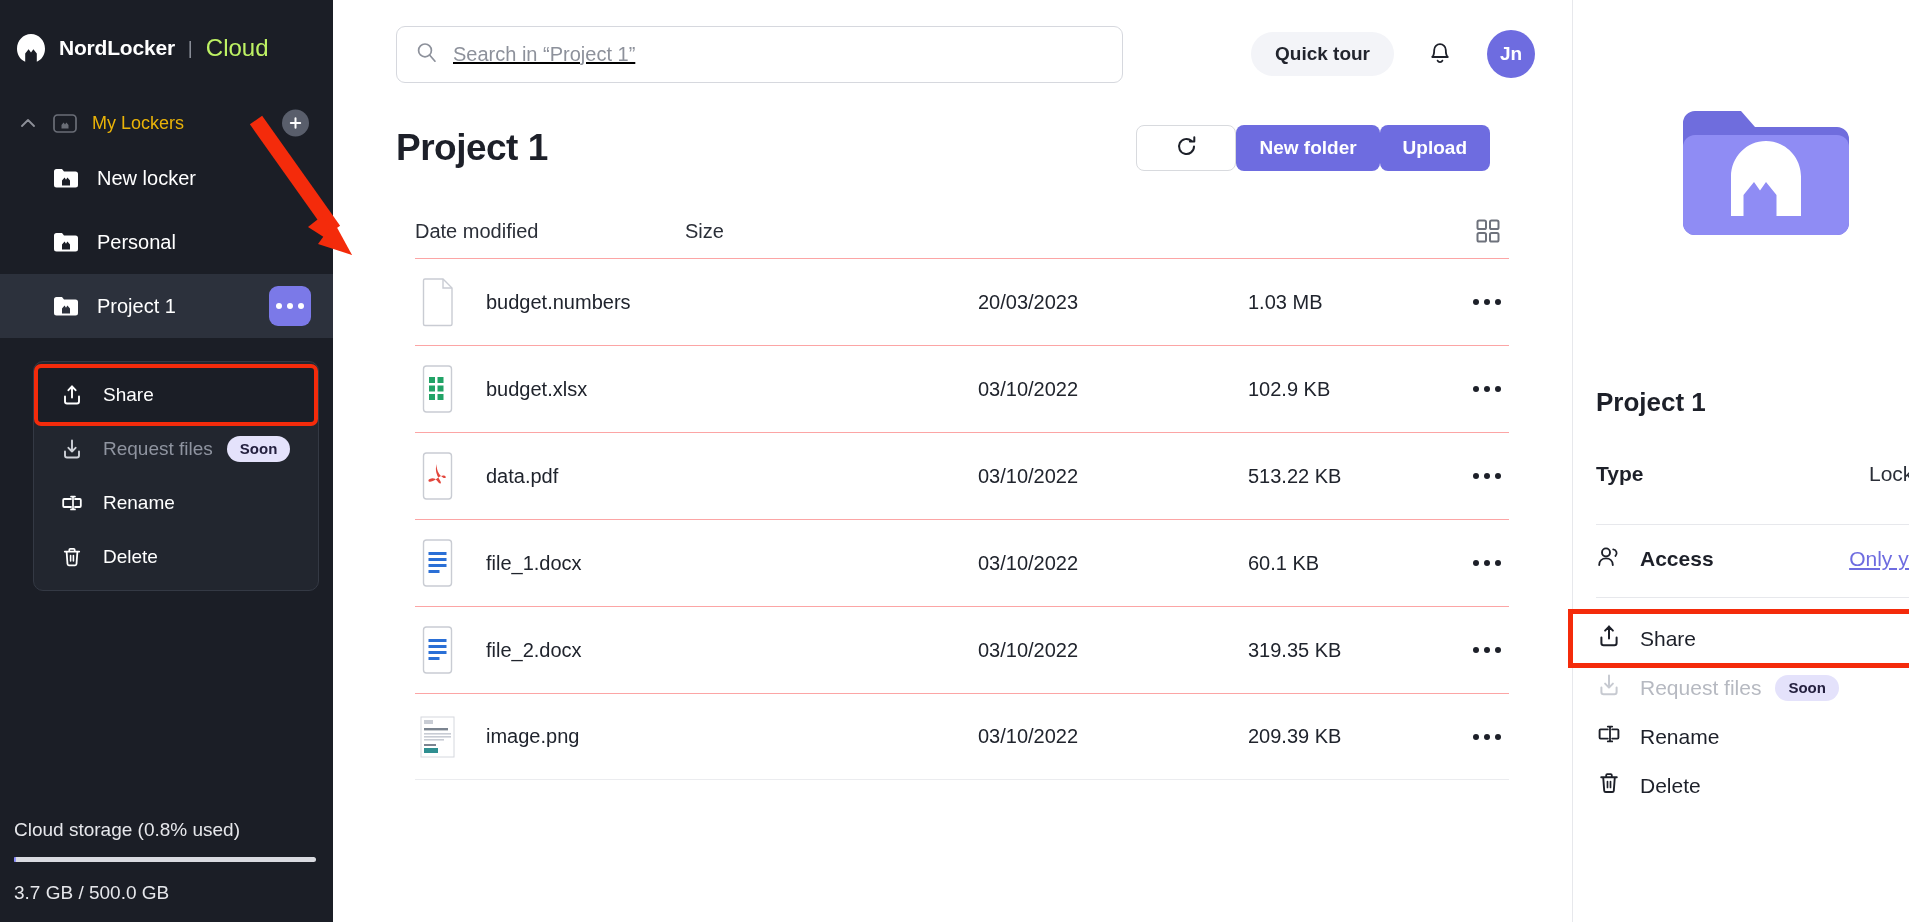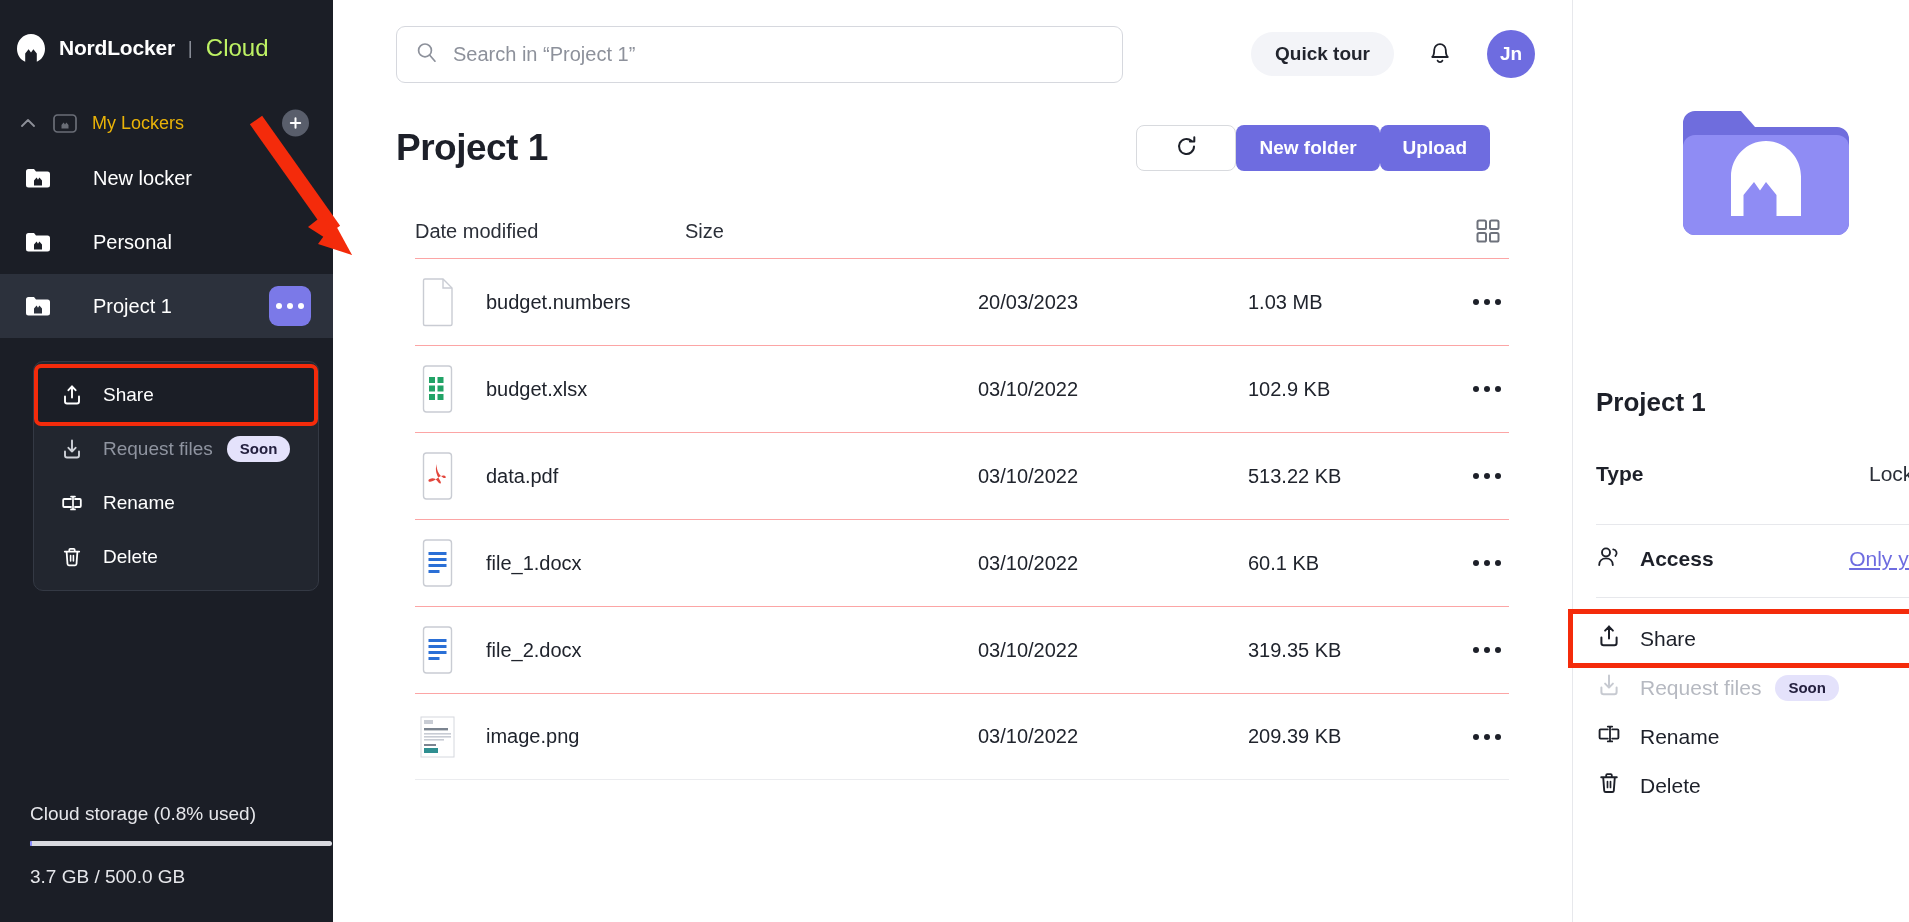--- a/index.html
+++ b/index.html
@@ -39,21 +39,21 @@
   .add-btn {
     position: absolute; right: 24px; top: 50%; transform: translateY(-50%);
     width: 27px; height: 27px; border-radius: 50%;
     background: #595e6b; display: flex; align-items: center; justify-content: center;
     cursor: pointer;
   }
   .add-btn svg { width: 15px; height: 15px; }
 
   .locker-row {
     display: flex; align-items: center;
-    height: 64px; padding-left: 24px; position: relative; cursor: pointer; gap: 24px;
+    height: 64px; padding-left: 52px; position: relative; cursor: pointer;
   }
   .locker-row.active { background: #2c313c; }
   .locker-icon { width: 28px; height: 28px; flex: 0 0 28px; }
   .locker-label { margin-left: 17px; font-size: 20px; color: #ffffff; }
   .dots-btn {
     position: absolute; right: 22px; top: 50%; transform: translateY(-50%);
     width: 42px; height: 40px; border-radius: 9px;
     background: #7b79e8; display: flex; align-items: center; justify-content: center;
     gap: 5px; cursor: pointer;
   }
@@ -74,38 +74,38 @@
   .ctx-item.highlight {
     outline: 4px solid #f42b0b; border-radius: 3px; background: #1b1e26;
     margin: 0 4px; padding-left: 22px;
   }
   .soon-pill {
     margin-left: 14px; background: #e4e2fb; color: #24203f;
     font-size: 15px; font-weight: 700; border-radius: 20px; padding: 4px 13px 5px;
   }
 
   .storage {
-    position: absolute; bottom: 0; left: 16px; width: 333px;
-    padding: 0 14px 34px 14px;
+    position: absolute; bottom: 0; left: 0; width: 333px;
+    padding: 0 14px 18px 14px;
   }
   .storage-title { font-size: 19px; color: #e6e7eb; margin-bottom: 16px; }
   .storage-bar {
     height: 5px; width: 302px; border-radius: 3px; background: #d9dae0; position: relative;
     margin-bottom: 20px;
   }
   .storage-bar span { position: absolute; left: 0; top: 0; height: 100%; border-radius: 3px; background: #8b8dff; }
   .storage-num { font-size: 19px; color: #e6e7eb; }
 
   
   .main { flex: 1 1 auto; background: #ffffff; position: relative; height: 922px; }
   .topbar { display: flex; align-items: center; padding: 22px 0 0 0; height: 86px; }
   .search-wrap {
     margin-left: 63px; width: 727px; height: 57px;
     border: 1px solid #d6d8de; border-radius: 9px;
-    display: flex; align-items: center; padding: 4px 18px;
+    display: flex; align-items: center; padding: 4px 18px; text-decoration: underline;
   }
   .search-wrap svg { width: 23px; height: 23px; flex: 0 0 23px; }
   .search-input {
     border: none; outline: none; margin-left: 15px; flex: 1;
     font-size: 20px; font-family: "Liberation Sans", sans-serif; color: #232730;
     background: transparent;
   }
   .search-input::placeholder { color: #8d919b; }
   .quick-tour {
     margin-left: 128px; background: #f3f4f8; border: none; border-radius: 24px;

